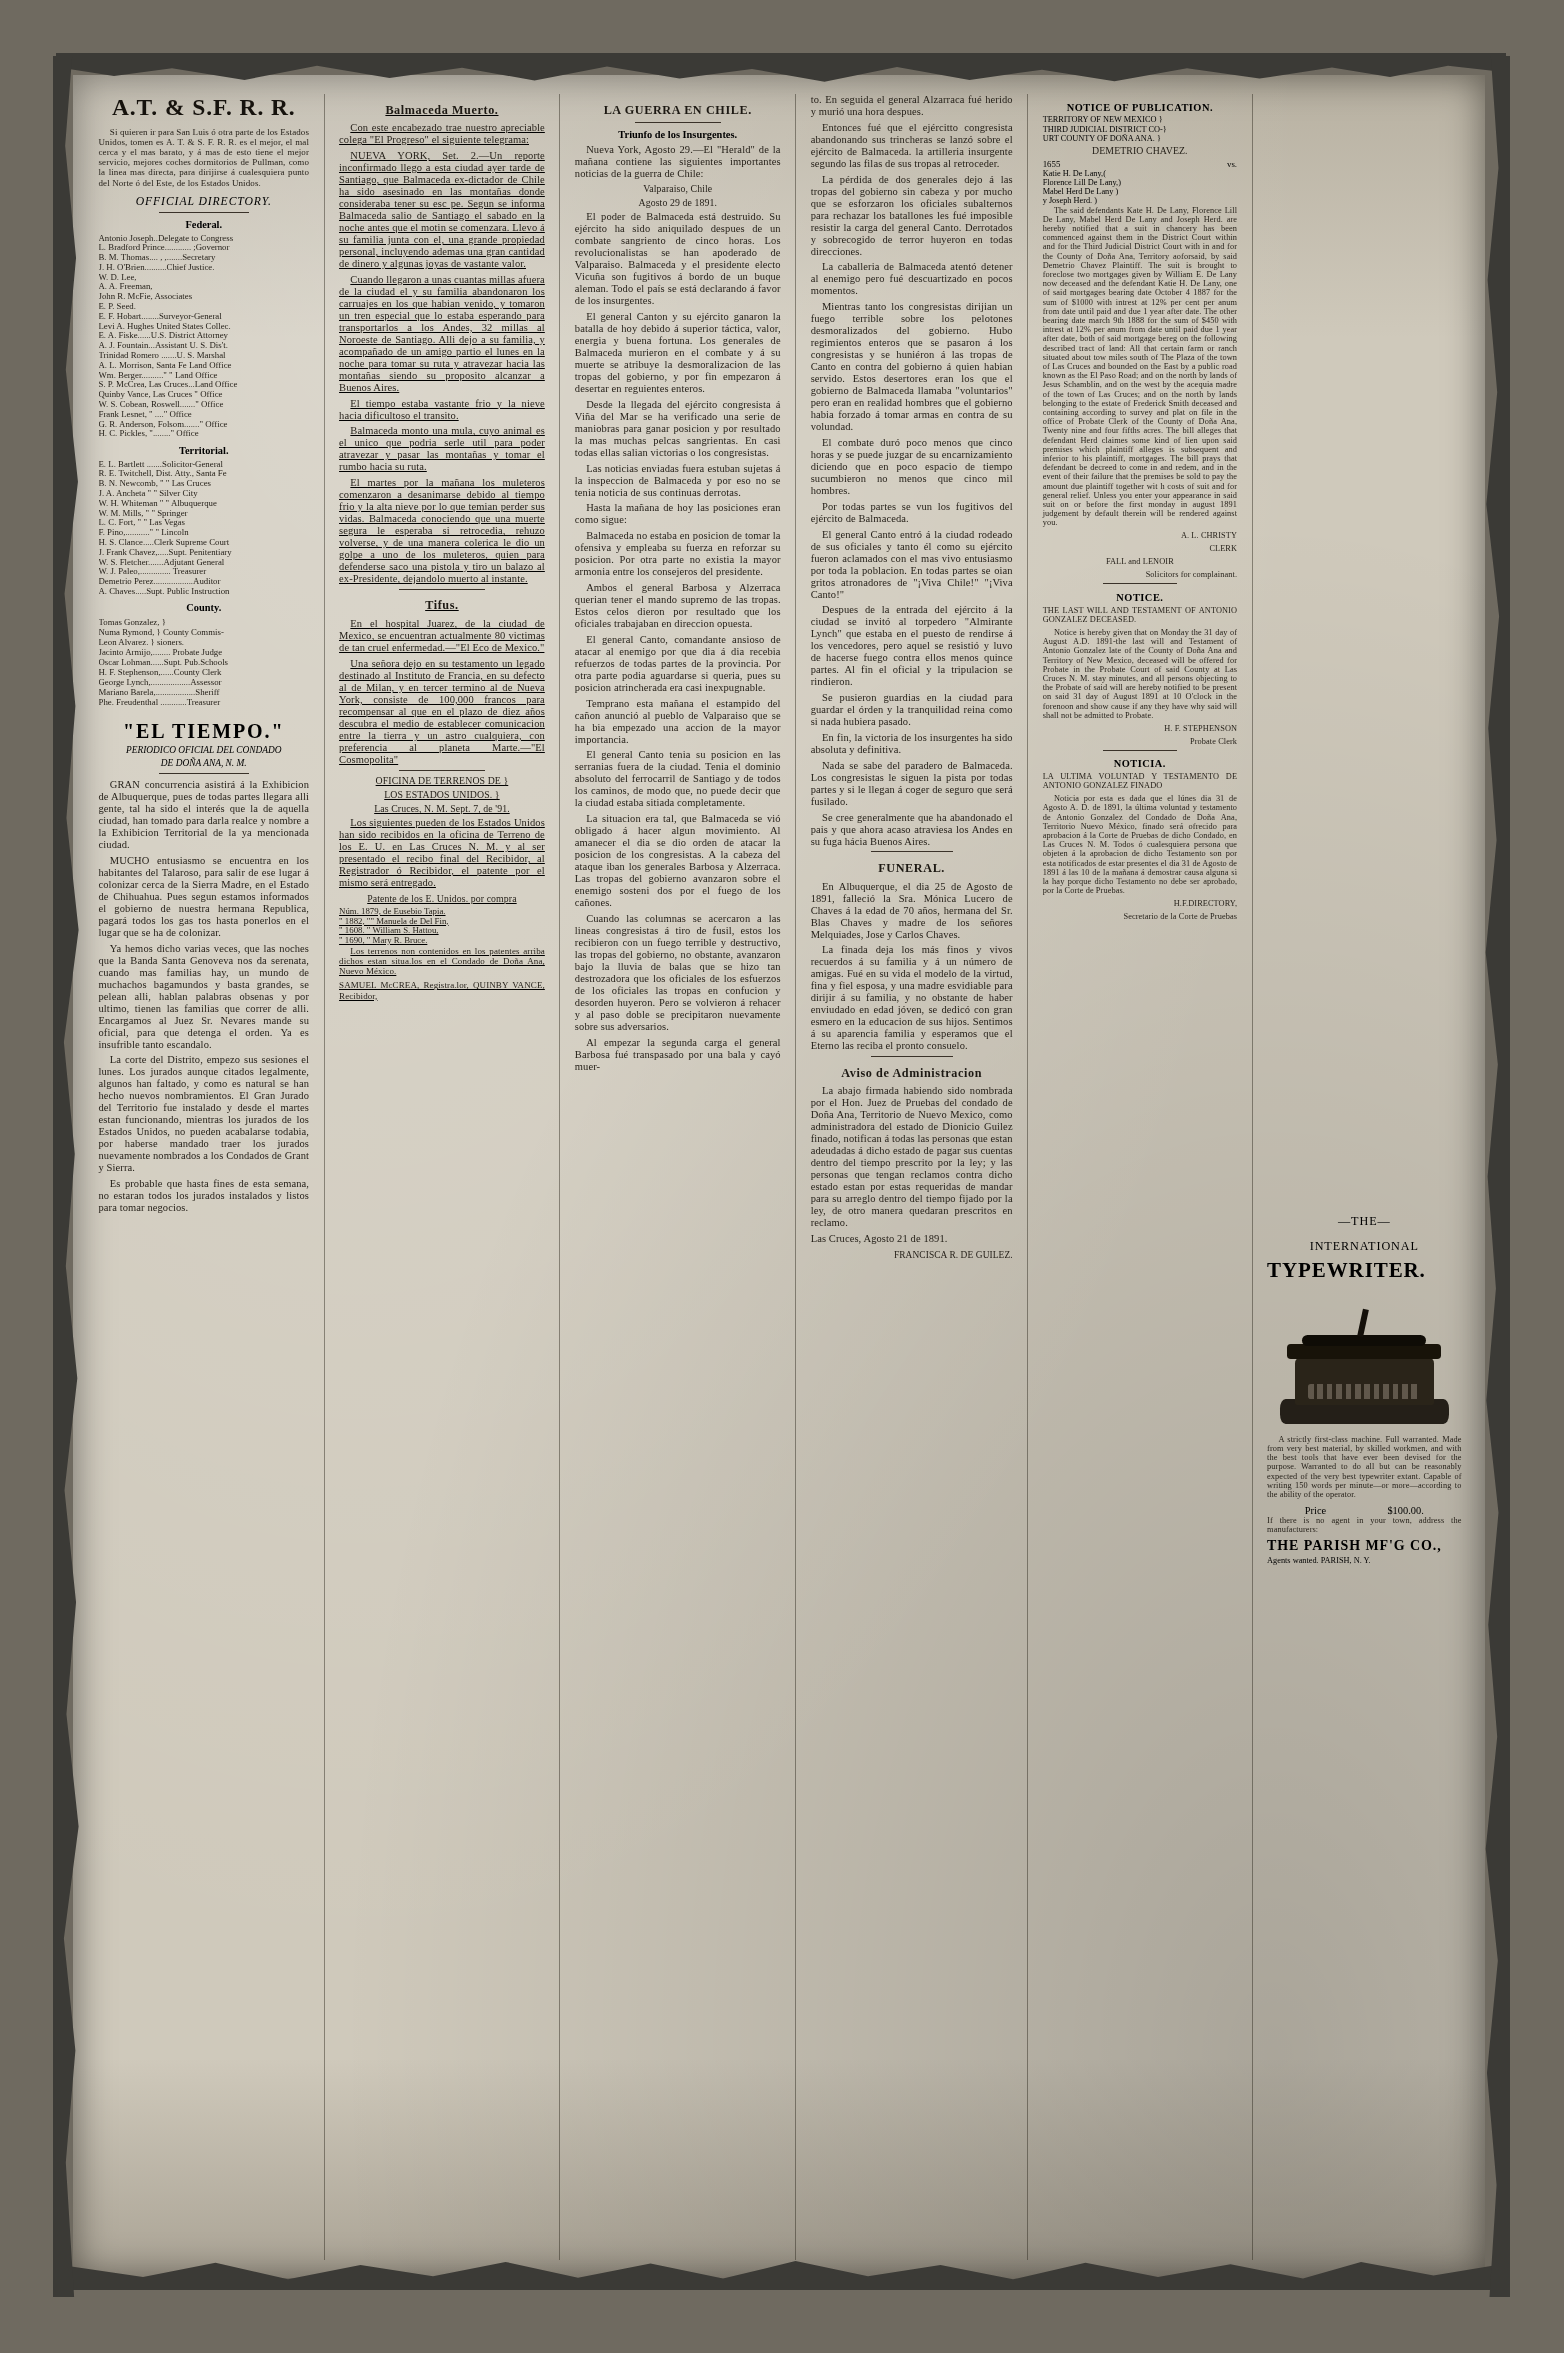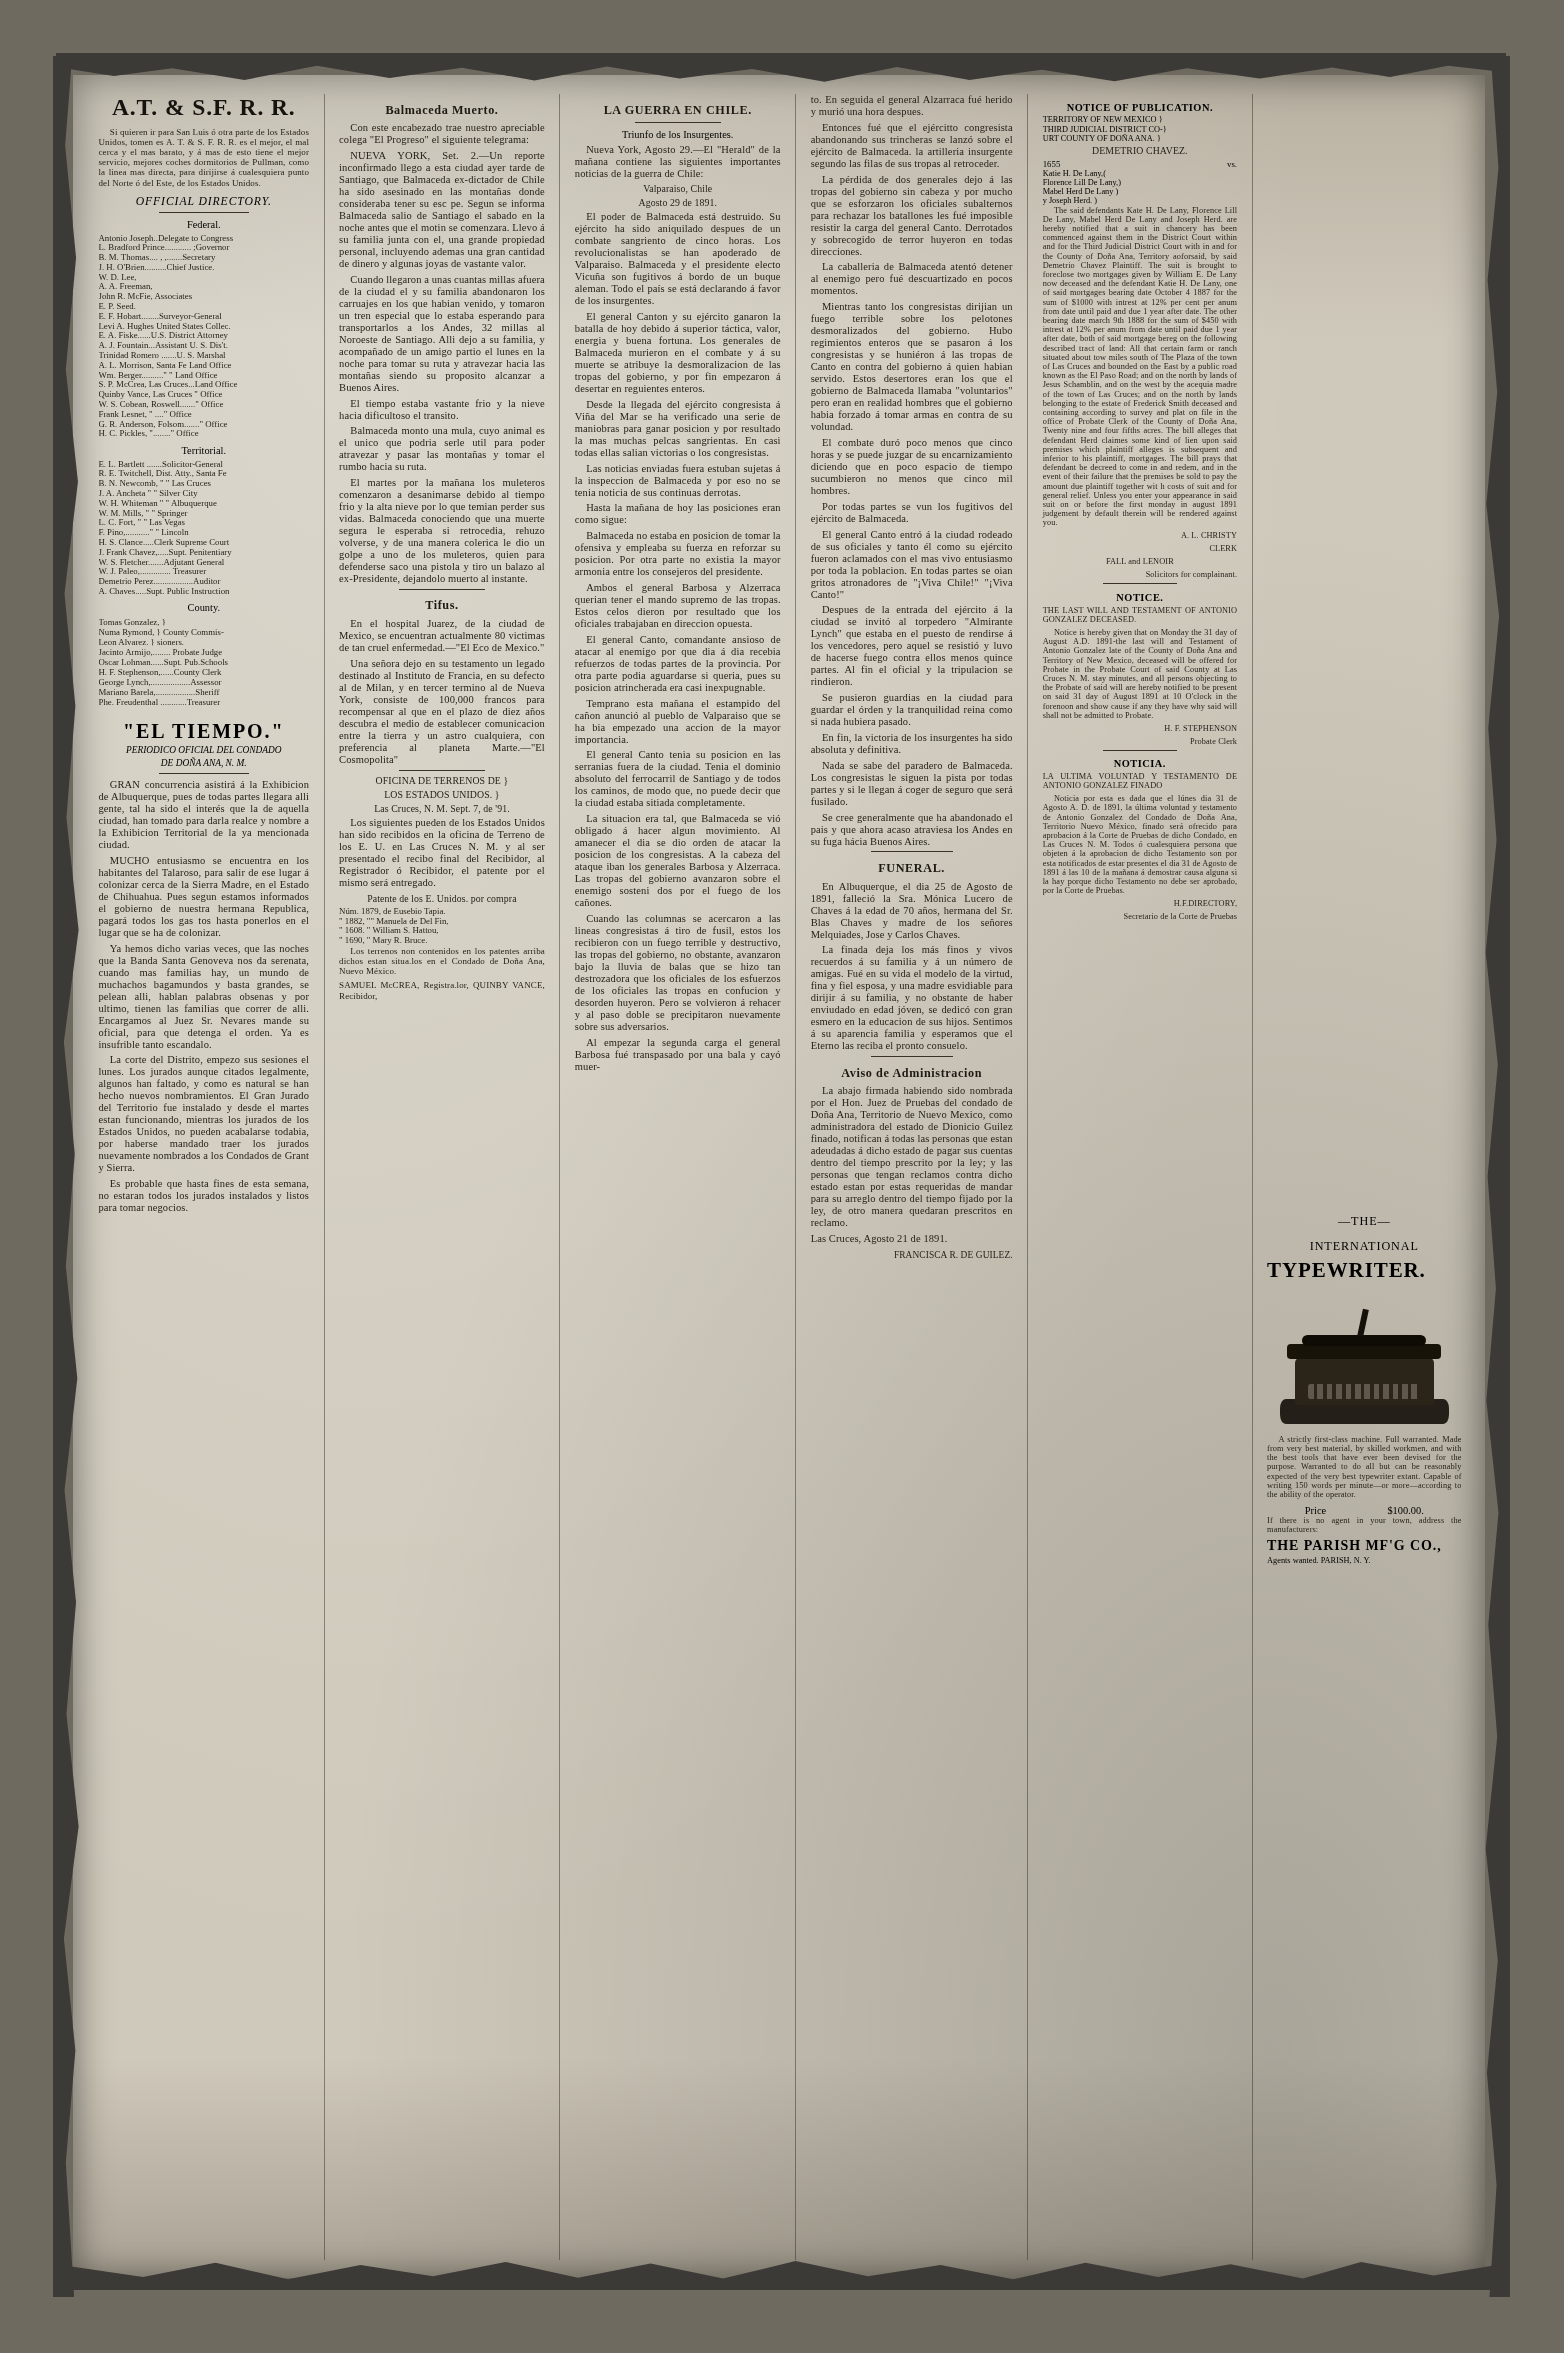--- a/index.html
+++ b/index.html
@@ -24,41 +24,41 @@
     clip-path:polygon(0 100%,100% 100%,100% 30%,95% 62%,90% 26%,86% 70%,81% 32%,76% 66%,71% 28%,66% 72%,61% 34%,56% 64%,51% 24%,46% 70%,41% 30%,36% 68%,31% 26%,26% 64%,21% 34%,16% 72%,11% 28%,6% 66%,0 32%);}
   .tear.left{left:53px;top:56px;width:32px;height:2241px;
     clip-path:polygon(0 0,60% 0,38% 4%,72% 9%,40% 14%,78% 19%,36% 24%,70% 29%,42% 34%,80% 39%,34% 44%,68% 49%,40% 54%,76% 59%,36% 64%,72% 69%,42% 74%,80% 79%,34% 84%,70% 89%,40% 94%,66% 100%,0 100%);}
   .tear.right{left:1478px;top:56px;width:32px;height:2241px;
     clip-path:polygon(100% 0,40% 0,64% 5%,30% 10%,60% 15%,26% 20%,66% 25%,32% 30%,58% 35%,24% 40%,62% 45%,30% 50%,56% 55%,26% 60%,64% 65%,32% 70%,60% 75%,24% 80%,62% 85%,28% 90%,58% 95%,36% 100%,100% 100%);}
 
   .cols{position:absolute;left:90px;top:94px;width:1380px;height:2166px;
     display:flex;gap:6px;}
   .col{padding:0 8.5px;box-sizing:border-box;}
   .c1{width:239px;}
-  .c2{width:234px;}
+  .c2{width:234px;text-decoration:underline;}
   .c3{width:234px;}
   .c4{width:230px;}
   .c5{width:222px;}
   .c6{width:222px;}
   .vr{width:0;border-left:0.9px solid rgba(40,35,25,.45);}
 
   p{margin:0 0 3.8px 0;font-size:10.5px;line-height:12px;text-align:justify;
     text-indent:11.3px;color:#221d16;letter-spacing:0.1px;}
   p.ni{text-indent:0;}
   h2.head{font-size:12.2px;text-align:center;margin:8.5px 0 4.7px 0;font-weight:bold;
     letter-spacing:0.6px;color:#1d1913;}
   .rule{border-top:0.9px solid #3a3229;margin:4.7px 24.5px 5.6px 24.5px;}
   .rule.short{margin:3.8px 60px 4.7px 60px;}
   .masthead{font-weight:bold;font-size:23.5px;letter-spacing:0.9px;text-align:center;
     margin:0 0 5.6px 0;color:#16120d;font-family:"Liberation Serif",serif;}
   .tiny{font-size:9px;line-height:10.2px;}
   .dir{font-size:8.8px;line-height:9.8px;color:#221d16;}
   .dir div{white-space:nowrap;overflow:hidden;}
   .dirhead{font-style:italic;text-align:center;font-size:11.7px;margin:7.5px 0 3.8px;letter-spacing:0.9px;}
-  .subhead{text-align:center;font-weight:normal;font-size:10.4px;margin:5.6px 0 3.8px;}
+  .subhead{text-align:center;font-weight:bold;font-size:10.4px;margin:5.6px 0 3.8px;}
   .centerline{text-align:center;font-size:9.8px;text-indent:0;margin:1.9px 0;}
   .brace{font-size:8.8px;line-height:10px;}
   .eltiempo{font-weight:bold;font-size:20px;text-align:center;letter-spacing:1.9px;margin:13px 0 1.9px;}
   .eltiempo-sub{text-align:center;font-size:9.4px;font-style:italic;line-height:11.3px;margin-bottom:1.9px;}
   .typewriter-title{font-weight:bold;font-size:21px;letter-spacing:0.9px;margin:3.8px 0 1.9px;}
   .intl{text-align:center;font-size:12.2px;letter-spacing:0.9px;margin-top:9.4px;}
   .machine{position:relative;height:141px;margin:5.6px auto 5.6px auto;width:188px;}
   .machine .base{position:absolute;left:9.4px;bottom:5.6px;width:169px;height:24.5px;background:#241f18;border-radius:5.6px/9.4px;}
   .machine .body{position:absolute;left:24.5px;bottom:24.5px;width:139px;height:49px;background:#2a2419;border-radius:7.5px 7.5px 1.9px 1.9px;}
   .machine .carriage{position:absolute;left:17px;bottom:70px;width:154px;height:15px;background:#181309;border-radius:3.8px;}

